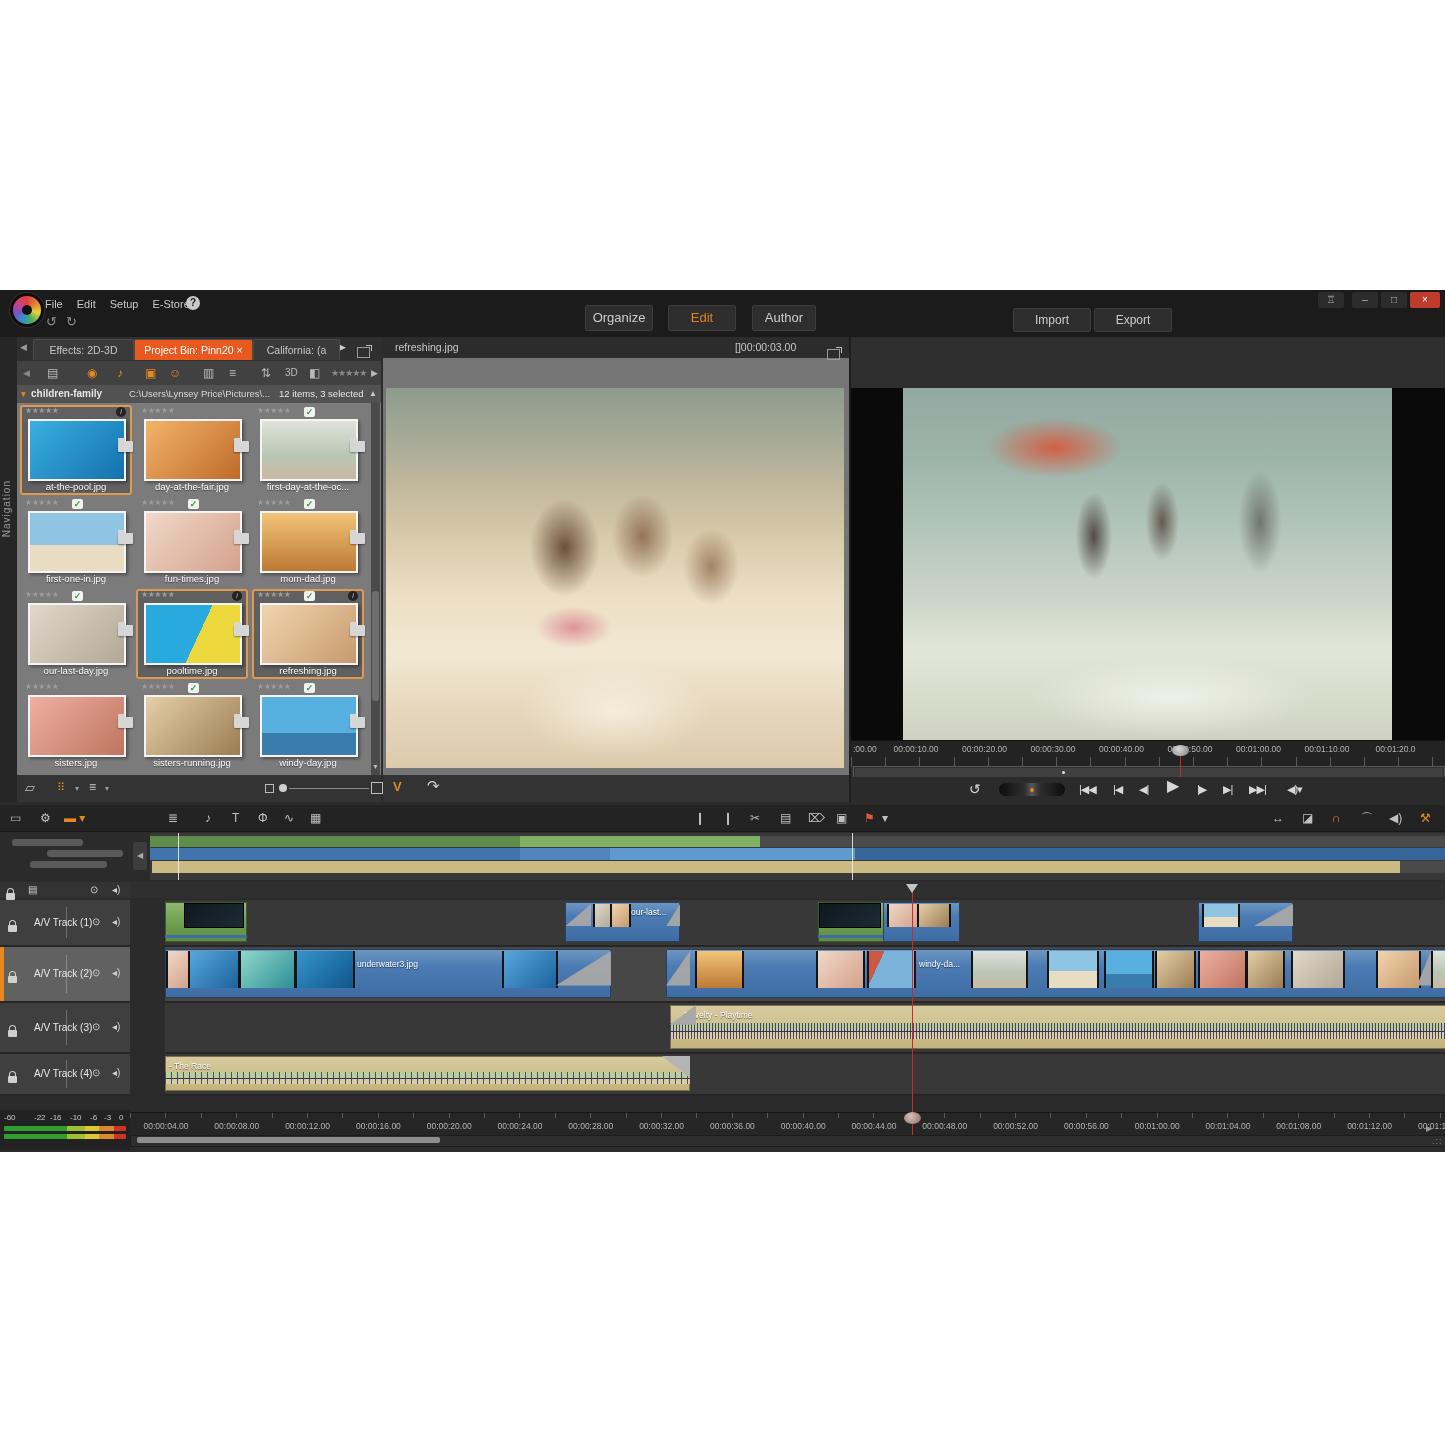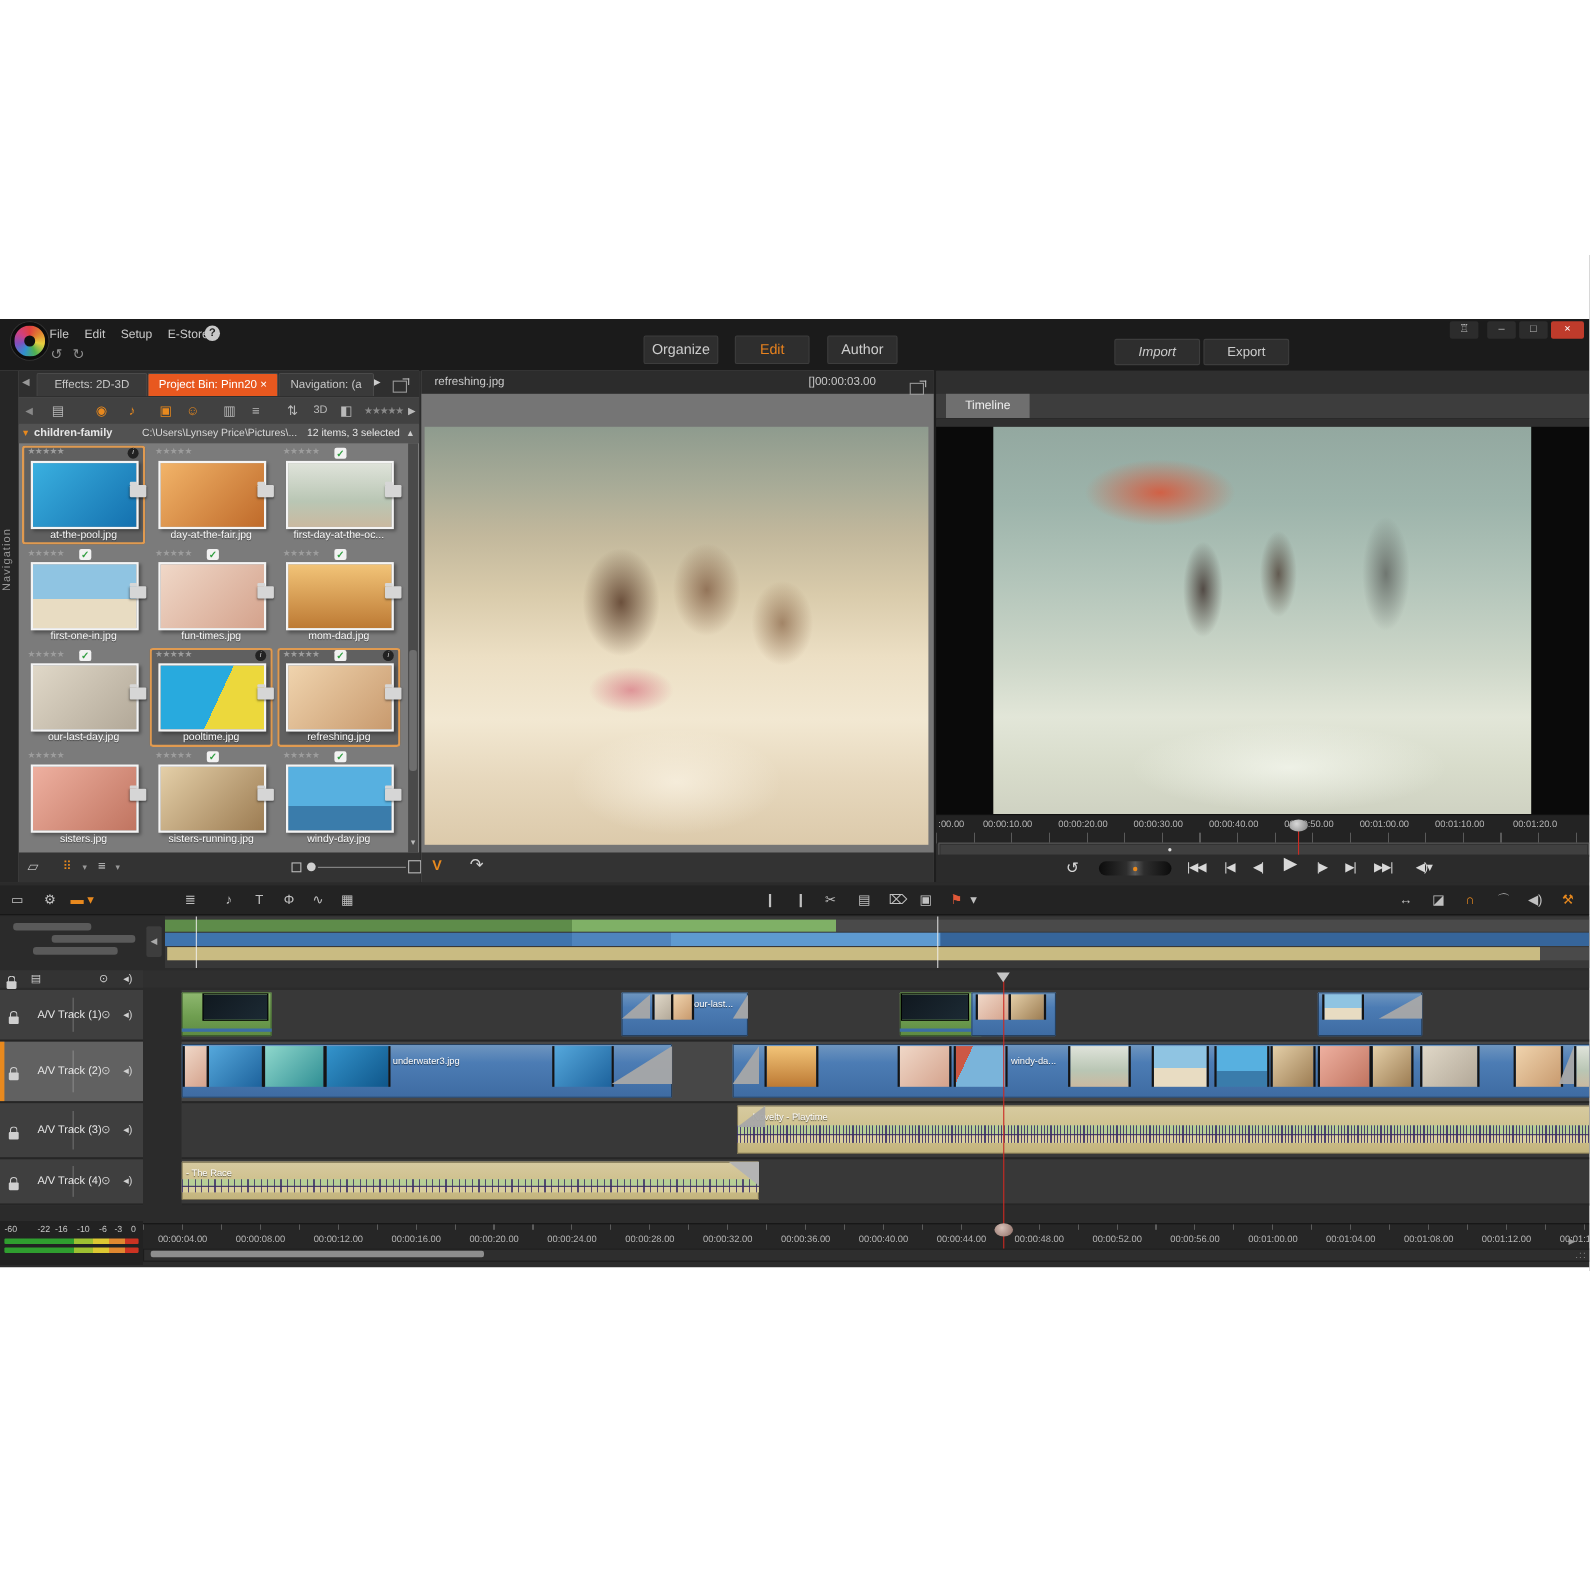--- a/index.html
+++ b/index.html
@@ -176,21 +176,21 @@
     <div id="menubar" class="abs" style="left:38px;top:4px;"><div class="menu-item" style="position: relative; display: inline-block;">File</div><div class="menu-item" style="position: relative; display: inline-block;">Edit</div><div class="menu-item" style="position: relative; display: inline-block;">Setup</div><div class="menu-item" style="position: relative; display: inline-block;">E-Store</div></div>
     <div class="help-badge">?</div>
     <div class="histbtn" style="left:46px;">↺</div>
     <div class="histbtn" style="left:66px;">↻</div>
     <div id="modes">
           <div class="modebtn" style="left: 585px; width: 66px;">Organize</div>
           <div class="modebtn active" style="left: 668px; width: 66px;">Edit</div>
           <div class="modebtn" style="left: 752px; width: 62px;">Author</div>
         </div>
     <div id="actions">
-          <div class="actbtn" style="left: 1013px; width: 76px; font-style: italic;">Import</div>
+          <div class="actbtn" style="left: 1013px; width: 76px;">Import</div>
           <div class="actbtn" style="left: 1094px; width: 76px;">Export</div>
         </div>
     <div id="winctl">
           <div class="winbtn" style="left: 1318px; width: 26px;">♖</div>
           <div class="winbtn" style="left: 1352px; width: 26px;">–</div>
           <div class="winbtn" style="left: 1381px; width: 26px;">□</div>
           <div class="winbtn close" style="left: 1410px; width: 30px;">×</div>
         </div>
   </div>
 
@@ -198,21 +198,21 @@
     <div class="bin-left">
       <div class="nav-vert">Navigation</div>
     </div>
     <div class="abs" style="left:17px;top:0;width:364px;height:24px;background:#2f2f2f;">
       <span class="abs" style="left:3px;top:5px;color:#999;font-size:9px;">◀</span>
       <span class="abs" style="left:322px;top:5px;color:#ccc;font-size:9px;">▶</span>
       <span class="abs" style="left:340px;top:6px;"><span class="detach-ico"></span></span>
       <div id="bintabs">
             <div class="bintab" style="left: 16px; width: 99px;">Effects: 2D-3D</div>
             <div class="bintab active" style="left: 117px; width: 117px;">Project Bin: Pinn20 ×</div>
-            <div class="bintab" style="left: 236px; width: 85px;">Navigation: (a</div>
+            <div class="bintab" style="left: 236px; width: 85px;">California: (a</div>
           </div>
     </div>
     <div class="bin-toolbar" id="bintoolbar">
           <div class="tbico" style="left: 30px; font-size: 12px;">▤</div>
           <div class="tbico accent" style="left: 70px; font-size: 12px;">◉</div>
           <div class="tbico accent" style="left: 100px; font-size: 12px;">♪</div>
           <div class="tbico accent" style="left: 128px; font-size: 12px;">▣</div>
           <div class="tbico accent" style="left: 152px; font-size: 12px;">☺</div>
           <div class="tbico" style="left: 186px; font-size: 12px;">▥</div>
           <div class="tbico" style="left: 212px; font-size: 12px;">≡</div>
@@ -340,23 +340,20 @@
     </div>
     <div class="scene-source"></div>
     <div class="abs" style="left:0;top:438px;width:466px;height:27px;background:#333;">
       <span class="abs" style="left:10px;top:4px;color:#e8891e;font-weight:bold;font-size:13px;">V</span>
       <span class="abs" style="left:44px;top:2px;color:#cfcfcf;font-size:15px;">↷</span>
     </div>
   </div>
   <div class="abs" style="left:849px;top:47px;width:2px;height:465px;background:#1e1e1e;"></div>
 
   <div class="tlpane">
-    <div class="pane-tabsrow" style="left:0;top:21px;width:594px;">
-      <div class="pane-tab" style="left:9px;width:76px;background:#6f6f6f;">Timeline</div>
-    </div>
     <div class="tl-video-area">
       <div class="scene-tlprev"></div>
     </div>
     <div class="tl-ruler" id="prevruler">
       <div class="tick-layer"></div>
     <div class="rlabel" style="left: 2px;">:00.00</div>
           <div class="rlabel" style="left: 65px; transform: translateX(-50%);">00:00:10.00</div>
           <div class="rlabel" style="left: 133.5px; transform: translateX(-50%);">00:00:20.00</div>
           <div class="rlabel" style="left: 202px; transform: translateX(-50%);">00:00:30.00</div>
           <div class="rlabel" style="left: 270.5px; transform: translateX(-50%);">00:00:40.00</div>

